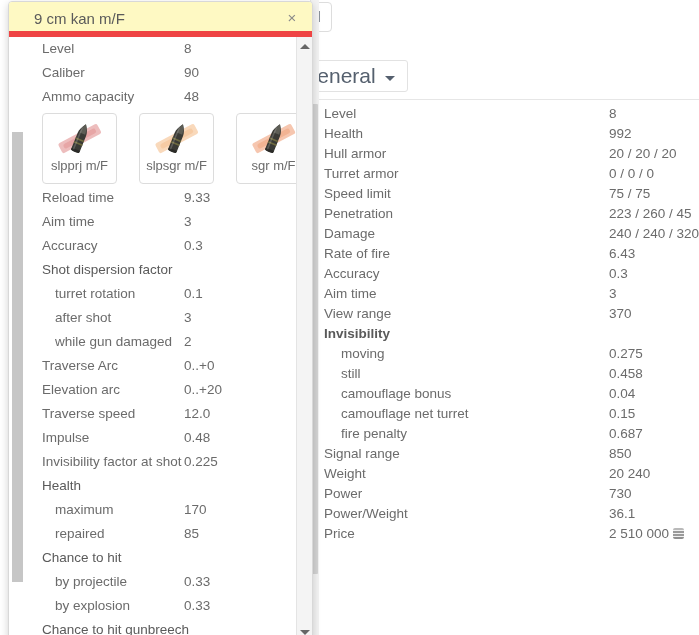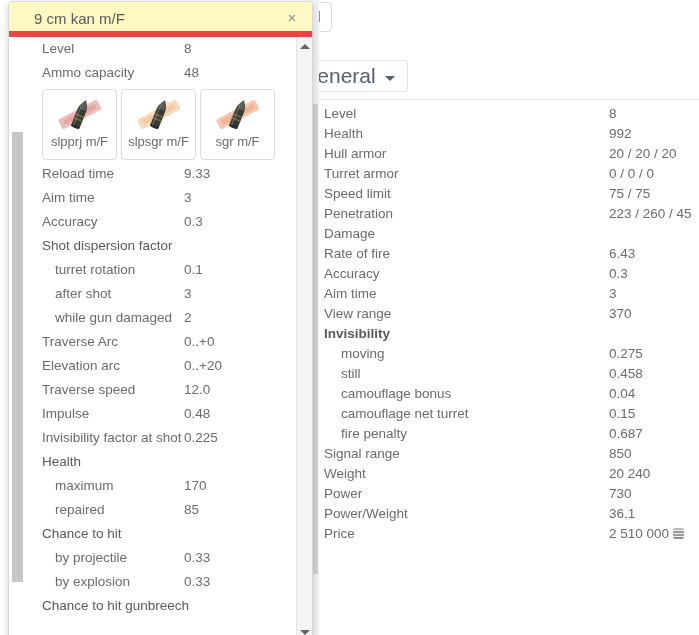--- a/index.html
+++ b/index.html
@@ -206,21 +206,21 @@
   .dlg-row.group { font-weight: normal; color: #5a5a5a; }
   .dlg-row.sub .lbl { left: 46px; }
   .dlg-row.wide .lbl { left: 33px; }
   .dlg-row.wide .val { left: 175px; }
 
   
   #ammo-tiles {
     position: relative;
     margin: 4px 0 2px 33px;
     display: flex;
-    gap: 4px;
+    gap: 22px;
   }
   .ammo-tile {
     width: 75px; height: 71px;
     border: 1px solid #dcdcdc;
     border-radius: 4px;
     background: #ffffff;
     display: flex;
     flex-direction: column;
     align-items: center;
     justify-content: flex-start;
@@ -269,20 +269,21 @@
       <div class="row ">
         <span class="lbl">Speed limit</span>
         <span class="val">75 / 75</span>
       </div>
       <div class="row ">
         <span class="lbl">Penetration</span>
         <span class="val">223 / 260 / 45</span>
       </div>
       <div class="row ">
         <span class="lbl">Damage</span>
+        <span class="val">240 / 240 / 320</span>
       </div>
       <div class="row ">
         <span class="lbl">Rate of fire</span>
         <span class="val">6.43</span>
       </div>
       <div class="row ">
         <span class="lbl">Accuracy</span>
         <span class="val">0.3</span>
       </div>
       <div class="row ">
@@ -348,20 +349,24 @@
     <div id="dialog-title">9 cm kan m/F</div>
     <button id="dialog-close">×</button>
   </div>
 
   <div id="dialog-body">
 
     <div id="dlg-top">
         <div class="dlg-row ">
           <span class="lbl">Level</span>
           <span class="val">8</span>
+        </div>
+        <div class="dlg-row ">
+          <span class="lbl">Caliber</span>
+          <span class="val">90</span>
         </div>
         <div class="dlg-row ">
           <span class="lbl">Ammo capacity</span>
           <span class="val">48</span>
         </div>
       </div>
 
     <div id="ammo-tiles">
         <div class="ammo-tile">
           <div class="ammo-art"><svg width="60" height="40" viewBox="0 0 60 40">

